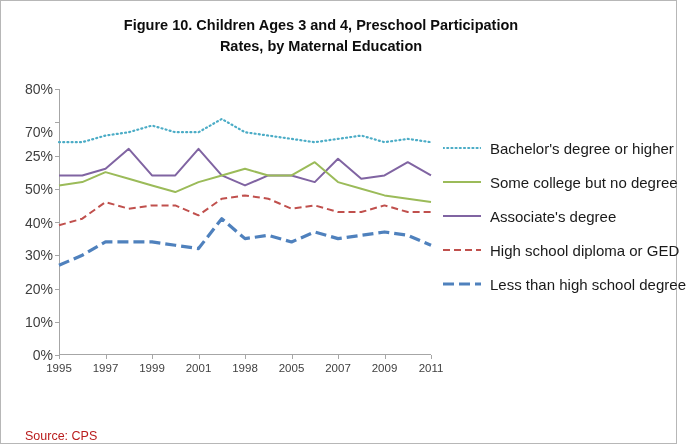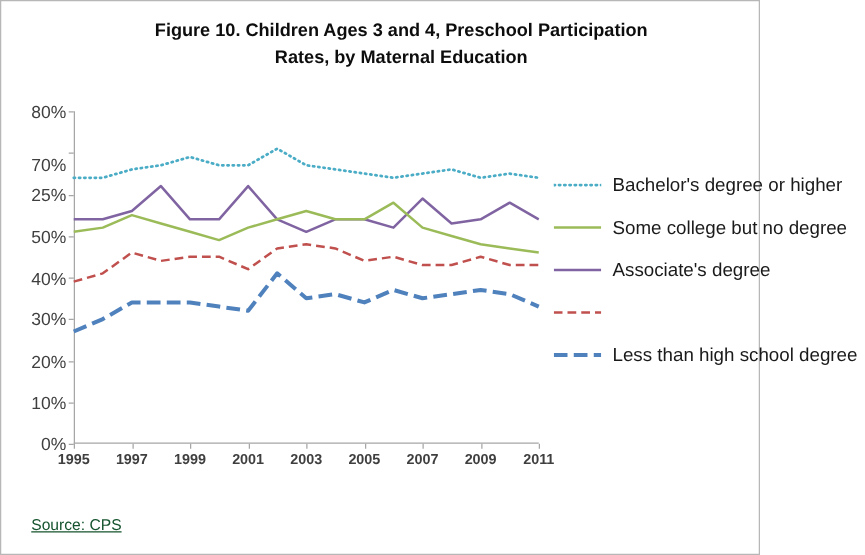--- a/index.html
+++ b/index.html
@@ -9,21 +9,21 @@
   }
   body {
     width: 692px;
     height: 444px;
     font-family: "Liberation Sans", sans-serif;
     color: #1a1a1a;
     overflow: hidden;
   }
   #figure {
     position: relative;
-    width: 608px;
+    width: 677px;
     height: 444px;
     box-sizing: border-box;
     border: 1px solid #b7b7b7;
     background: #ffffff;
   }
   #chart-title {
     position: absolute;
     left: 40px;
     top: 14px;
     width: 560px;
@@ -67,21 +67,20 @@
     background: #a6a6a6;
   }
   .xtick {
     position: absolute;
     top: 100%;
     margin-top: 7px;
     transform: translateX(-50%);
     font-size: 11.5px;
     color: #3f3f3f;
     white-space: nowrap;
-    font-weight: bold;
   }
   .xtick-mark {
     position: absolute;
     top: 100%;
     width: 1px;
     height: 4px;
     background: #a6a6a6;
   }
   #series-svg {
     position: absolute;
@@ -113,24 +112,23 @@
     display: block;
   }
   .legend-label {
     font-size: 15px;
     color: #1a1a1a;
     white-space: nowrap;
   }
   #source-note {
     position: absolute;
     left: 24px;
-    bottom: 16px;
+    bottom: 0;
     font-size: 12.5px;
-    color: #14532d;
-    text-decoration: underline;
+    color: #b91c1c;
   }
 </style>
 </head>
 <body>
 
 <div id="figure">
 
   <div id="chart-title">
     <div>Figure 10. Children Ages 3 and 4, Preschool Participation</div>
     <div>Rates, by Maternal Education</div>
@@ -160,21 +158,21 @@
       </div>
     <div id="x-axis">
         <div class="xtick" style="left: 0px;">1995</div>
         <div class="xtick-mark" style="left: 0px;"></div>
         <div class="xtick" style="left: 46.5px;">1997</div>
         <div class="xtick-mark" style="left: 46.5px;"></div>
         <div class="xtick" style="left: 93px;">1999</div>
         <div class="xtick-mark" style="left: 93px;"></div>
         <div class="xtick" style="left: 139.5px;">2001</div>
         <div class="xtick-mark" style="left: 139.5px;"></div>
-        <div class="xtick" style="left: 186px;">2003</div>
+        <div class="xtick" style="left: 186px;">1998</div>
         <div class="xtick-mark" style="left: 186px;"></div>
         <div class="xtick" style="left: 232.5px;">2005</div>
         <div class="xtick-mark" style="left: 232.5px;"></div>
         <div class="xtick" style="left: 279px;">2007</div>
         <div class="xtick-mark" style="left: 279px;"></div>
         <div class="xtick" style="left: 325.5px;">2009</div>
         <div class="xtick-mark" style="left: 325.5px;"></div>
         <div class="xtick" style="left: 372px;">2011</div>
         <div class="xtick-mark" style="left: 372px;"></div>
       </div>
@@ -211,20 +209,21 @@
           </svg>
         </span>
         <span class="legend-label">Associate's degree</span>
       </div>
       <div class="legend-row">
         <span class="legend-swatch">
           <svg width="38" height="12" viewBox="0 0 38 12">
             <line x1="0" y1="6" x2="38" y2="6" stroke="#c0504d" stroke-width="2" stroke-linecap="butt" stroke-dasharray="7,4"></line>
           </svg>
         </span>
+        <span class="legend-label">High school diploma or GED</span>
       </div>
       <div class="legend-row">
         <span class="legend-swatch">
           <svg width="38" height="12" viewBox="0 0 38 12">
             <line x1="0" y1="6" x2="38" y2="6" stroke="#4f81bd" stroke-width="3.2" stroke-linecap="butt" stroke-dasharray="11,5"></line>
           </svg>
         </span>
         <span class="legend-label">Less than high school degree</span>
       </div>
     </div>

